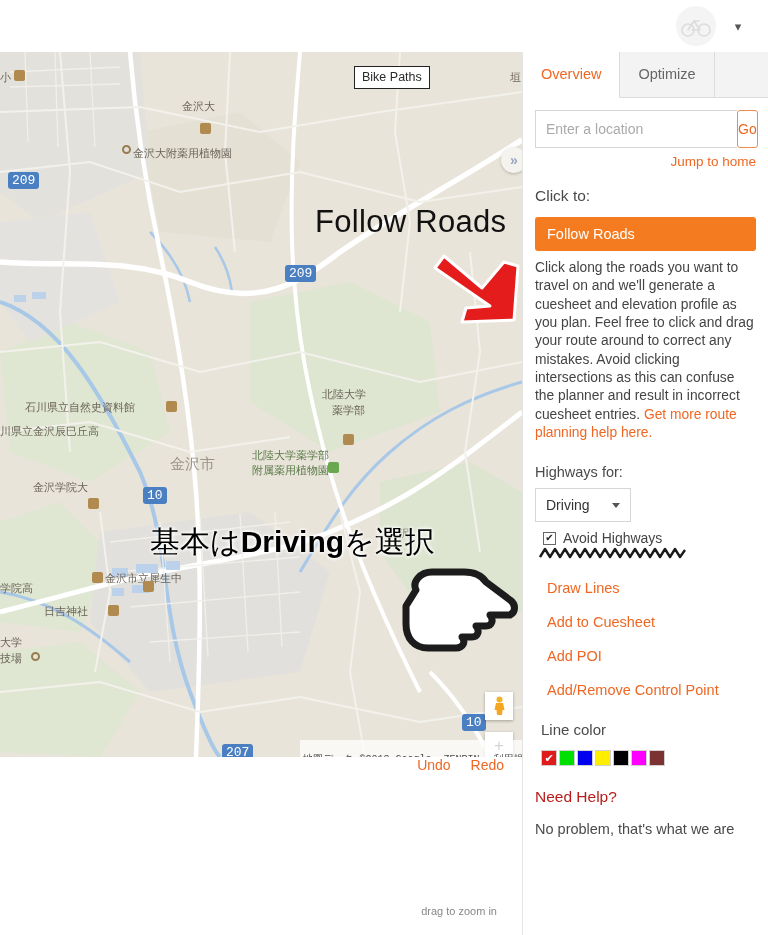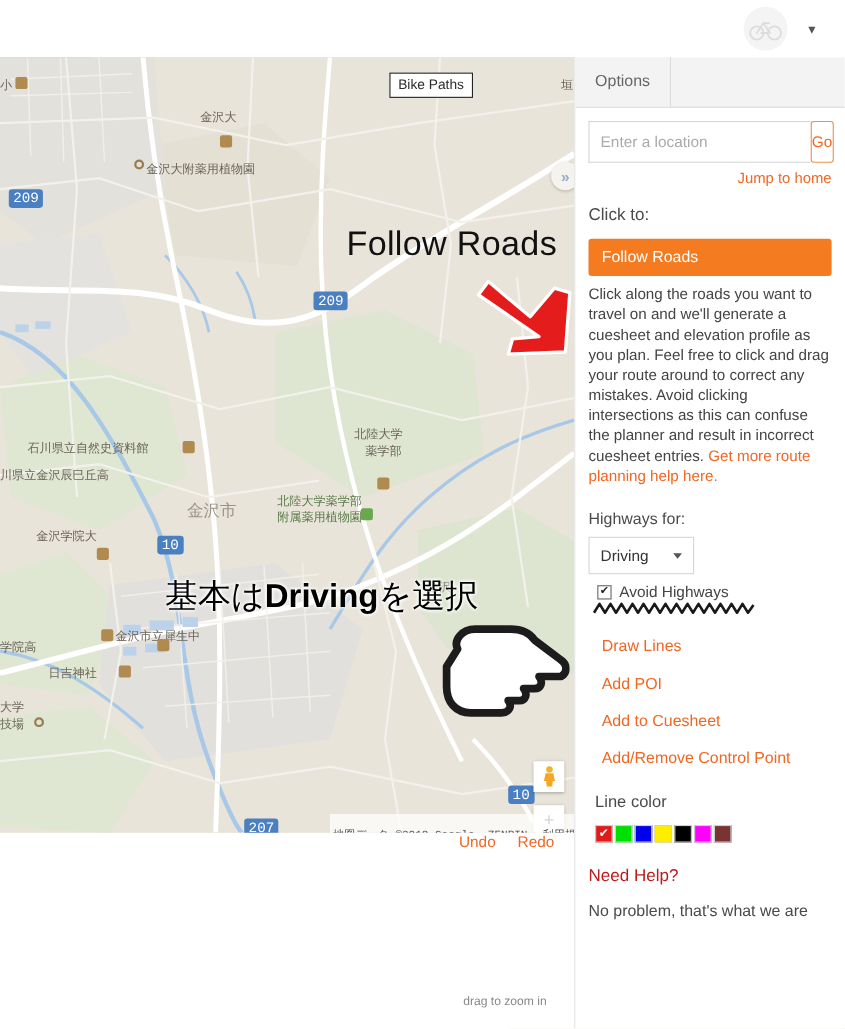--- a/index.html
+++ b/index.html
@@ -429,21 +429,22 @@
   <div id="undo-redo">
     <span>Undo</span>
     <span>Redo</span>
   </div>
 
   <div id="drag-hint">drag to zoom in</div>
 
   <div id="panel">
 
     <div id="tabs">
-      <div class="tab">Options</div>
+      <div class="tab active">Overview</div>
+      <div class="tab">Optimize</div>
     </div>
 
     <div id="panel-body">
 
 
       <div id="loc-row">
         <input id="loc-input" type="text" placeholder="Enter a location" style="">
         <div id="go-btn">Go</div>
       </div>
 
@@ -469,22 +470,22 @@
         <span id="avoid-label">Avoid Highways</span>
       </div>
 
       <svg id="squiggle" width="155" height="14" viewBox="0 0 155 14">
         <path d="M1 10 L6 2 L11 10 L16 2 L21 10 L26 2 L31 10 L36 2 L41 10 L46 2 L51 10 L56 2
                  L61 10 L66 2 L71 10 L76 2 L81 10 L86 2 L91 10 L96 2 L101 10 L106 2 L111 10
                  L116 2 L121 10 L126 2 L131 10 L136 2 L141 10 L146 3" fill="none" stroke="#1a1a1a" stroke-width="2.4" stroke-linejoin="round"></path>
       </svg>
 
       <div class="panel-link">Draw Lines</div>
+      <div class="panel-link">Add to Cuesheet</div>
       <div class="panel-link">Add POI</div>
-      <div class="panel-link">Add to Cuesheet</div>
       <div class="panel-link">Add/Remove Control Point</div>
 
       <div id="line-color-label">Line color</div>
 
       <div id="swatches">
           <div class="swatch" style="background: rgb(224, 27, 27);">✔</div>
           <div class="swatch" style="background: rgb(0, 224, 0);"></div>
           <div class="swatch" style="background: rgb(0, 0, 238);"></div>
           <div class="swatch" style="background: rgb(255, 238, 0);"></div>
           <div class="swatch" style="background: rgb(0, 0, 0);"></div>

